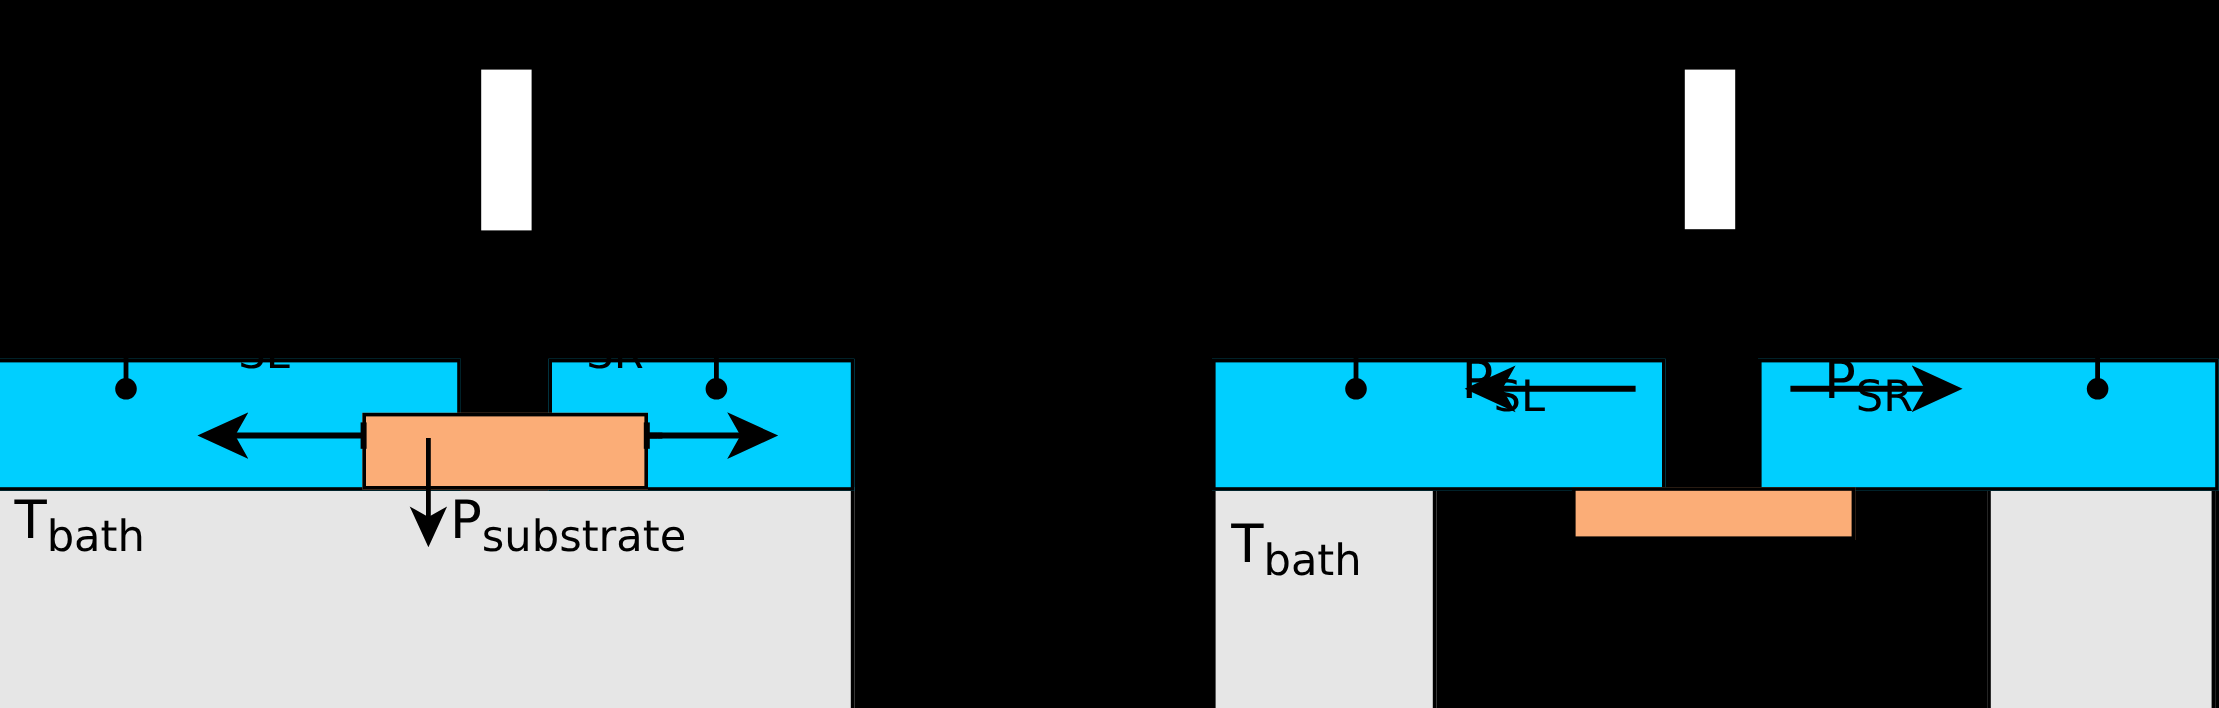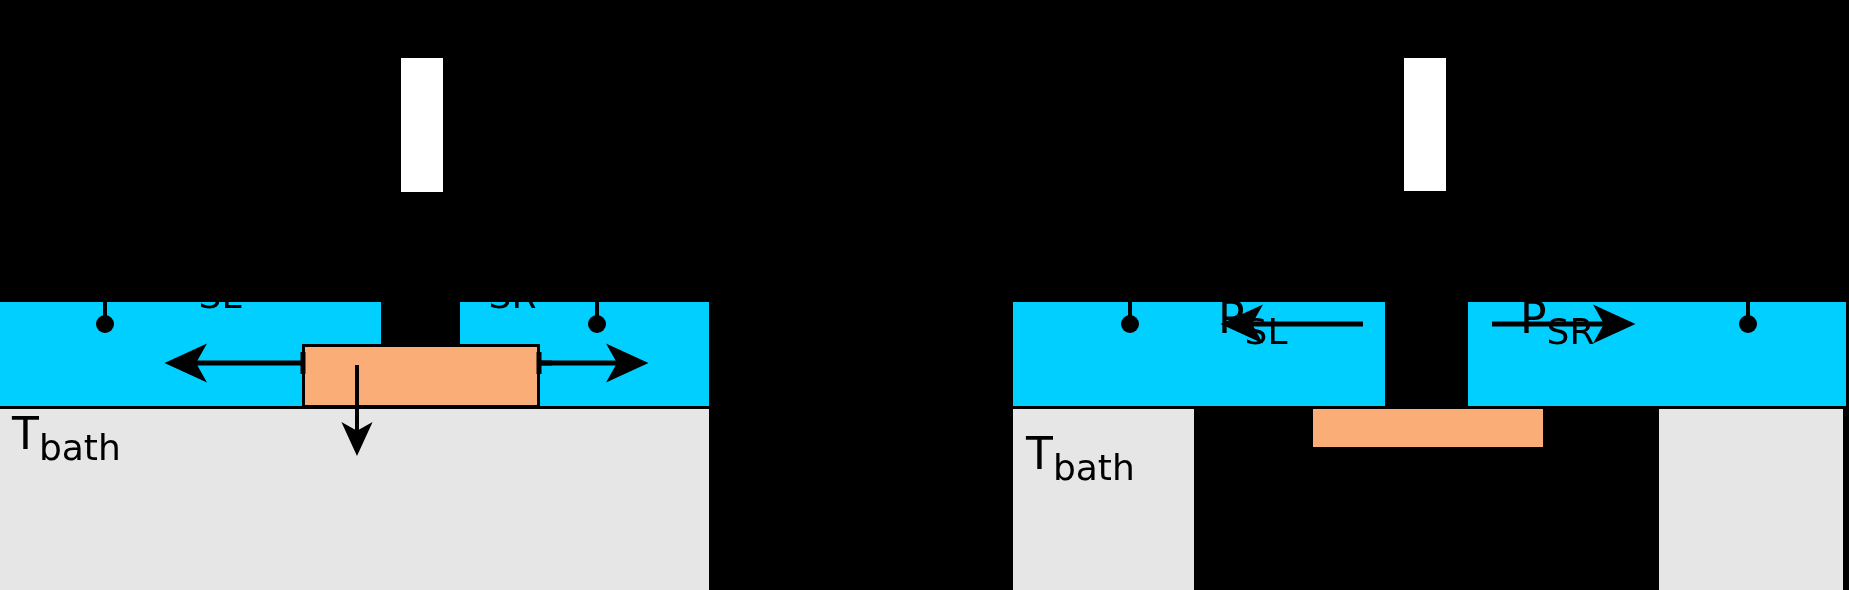--- a/index.html
+++ b/index.html
@@ -41,20 +41,23 @@
   <div class="bigS" style="left:665px;top:258px;">S</div>
 
   <div class="lbl" style="left:172px;top:260px;">
     <span class="base">P</span><span class="sub">SL</span>
   </div>
 
   <div class="lbl" style="left:462px;top:260px;">
     <span class="base">P</span><span class="sub">SR</span>
   </div>
 
+  <div class="lbl" style="left:375px;top:412px;">
+    <span class="base">P</span><span class="sub">substrate</span>
+  </div>
 
   <div class="lbl" style="left:12px;top:412px;">
     <span class="base">T</span><span class="sub">bath</span>
   </div>
 
   <div class="blk white" style="left:1404px;top:58px;width:42px;height:133px;"></div>
 
   <div class="blk gray" style="left:1010px;top:406px;width:187px;height:187px;"></div>
 
   <div class="blk gray" style="left:1656px;top:406px;width:190px;height:187px;"></div>

